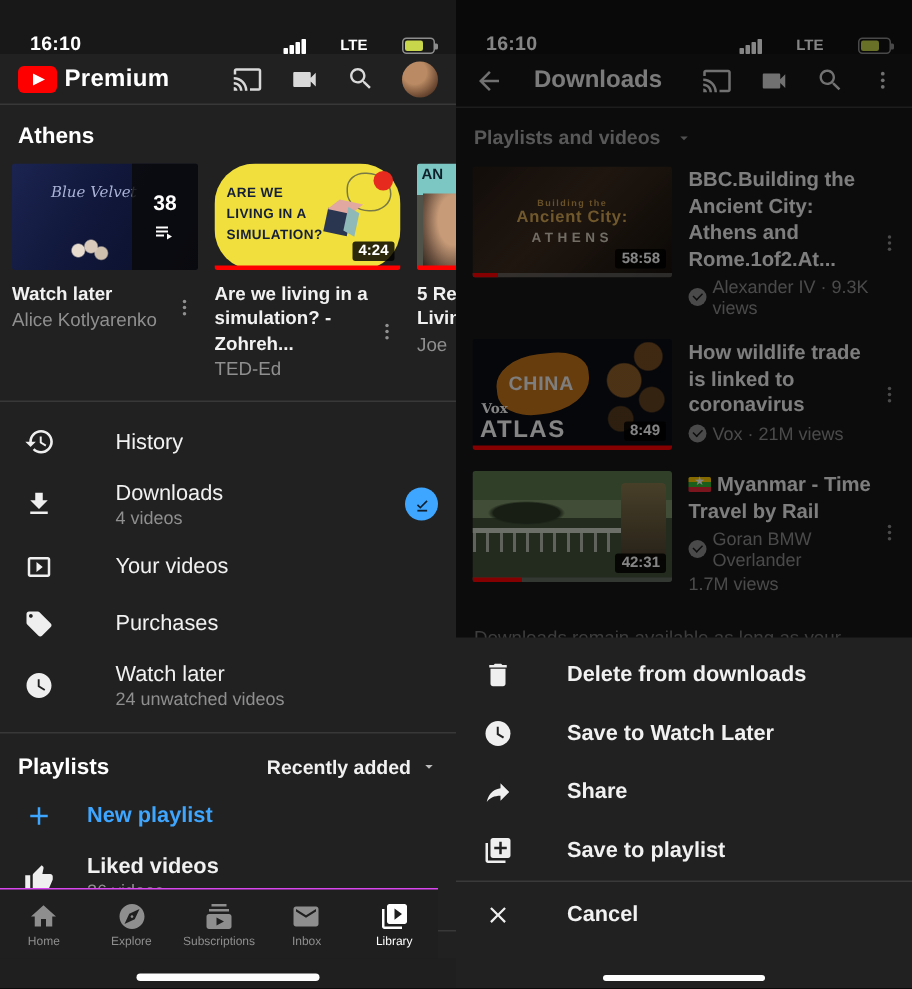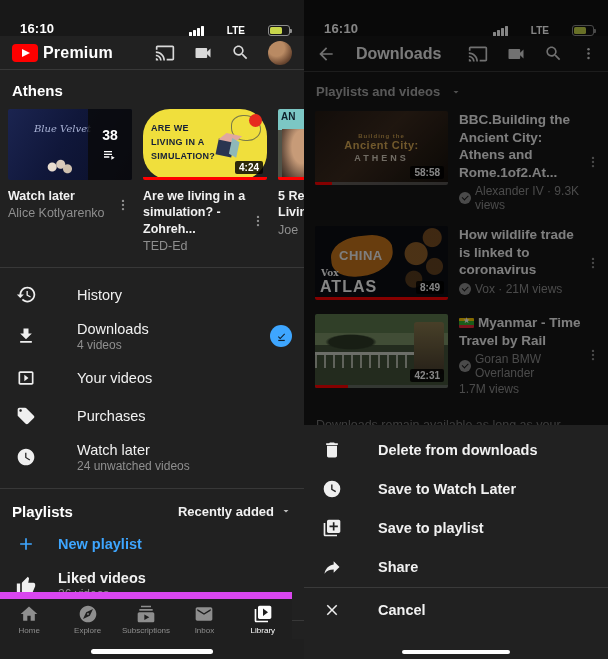--- a/index.html
+++ b/index.html
@@ -86,21 +86,21 @@
   .pl-title { font-size:15px; font-weight:bold; flex:1; }
   .pl-sort { display:flex; align-items:center; gap:6px; font-size:13px; font-weight:bold; color:#f1f1f1; }
   .chev { color:#bdbdbd; }
   .prow { display:flex; align-items:center; padding:0 12px 0 14px; height:36px; }
   .prow.tall { height:48px; }
   .prow .micon { width:24px; display:flex; justify-content:center; }
   .prow .mtext { margin-left:20px; }
   .pl-new-label { font-size:14.5px; font-weight:bold; color:#3ea6ff; }
 
   
-  .bottomnav { position:absolute; left:0; right:12px; bottom:20px; height:47px; background:#1f1f1f; border-top:7px solid #d946ef; display:flex; }
+  .bottomnav { position:absolute; left:0; right:12px; bottom:20px; height:47px; background:#1f1f1f; border-top:1px solid #d946ef; display:flex; }
   .nav-item { flex:1; display:flex; flex-direction:column; align-items:center; justify-content:center; gap:2px; color:#8e8e8e; }
   .nav-item .nlabel { font-size:8px; }
   .nav-item.active { color:#fff; }
   .nav-fill { position:absolute; left:0; right:0; bottom:0; height:20px; background:#1f1f1f; }
   .home-ind { position:absolute; left:50%; transform:translateX(-50%); bottom:5px; width:122px; height:5px; border-radius:3px; background:#fff; z-index:20; }
   .panel.right .home-ind { width:108px; height:4px; }
 
   
   .filter-row { display:flex; align-items:center; gap:10px; padding:12px 12px 10px; }
   .filter-label { font-size:13px; font-weight:bold; color:#aaa; }
@@ -595,32 +595,32 @@
             <svg width="20" height="20" viewBox="0 0 24 24">
               <circle cx="12" cy="12" r="10" fill="#efefef"></circle>
               <path d="M12.6 6.5H11v6.4l5 3 .9-1.4-4.3-2.6z" fill="#212121"></path>
             </svg>
           </span>
         <span class="slabel">Save to Watch Later</span>
       </div>
       <div class="srow">
         <span class="sicon icon">
             <svg width="20" height="20" viewBox="0 0 24 24" fill="#efefef">
-              <path d="M4 6H2v14c0 1.1.9 2 2 2h14v-2H4V6zm16-4H8c-1.1 0-2 .9-2 2v12c0 1.1.9 2 2 2h12c1.1 0 2-.9 2-2V4c0-1.1-.9-2-2-2zm-1 9h-4v4h-2v-4H9V9h4V5h2v4h4v2z"></path>
-            </svg>
-          </span>
-        <span class="slabel">Save to playlist</span>
+              <path d="M14 9V5l7 7-7 7v-4.1c-5 0-8.5 1.6-11 5.1 1-5 4-10 11-11z"></path>
+            </svg>
+          </span>
+        <span class="slabel">Share</span>
       </div>
       <div class="srow">
         <span class="sicon icon">
             <svg width="20" height="20" viewBox="0 0 24 24" fill="#efefef">
-              <path d="M14 9V5l7 7-7 7v-4.1c-5 0-8.5 1.6-11 5.1 1-5 4-10 11-11z"></path>
-            </svg>
-          </span>
-        <span class="slabel">Share</span>
+              <path d="M4 6H2v14c0 1.1.9 2 2 2h14v-2H4V6zm16-4H8c-1.1 0-2 .9-2 2v12c0 1.1.9 2 2 2h12c1.1 0 2-.9 2-2V4c0-1.1-.9-2-2-2zm-1 9h-4v4h-2v-4H9V9h4V5h2v4h4v2z"></path>
+            </svg>
+          </span>
+        <span class="slabel">Save to playlist</span>
       </div>
       <div class="sheet-div"></div>
       <div class="srow">
         <span class="sicon icon">
             <svg width="18" height="18" viewBox="0 0 24 24" fill="#efefef">
               <path d="M19 6.41 17.59 5 12 10.59 6.41 5 5 6.41 10.59 12 5 17.59 6.41 19 12 13.41 17.59 19 19 17.59 13.41 12z"></path>
             </svg>
           </span>
         <span class="slabel">Cancel</span>
       </div>

